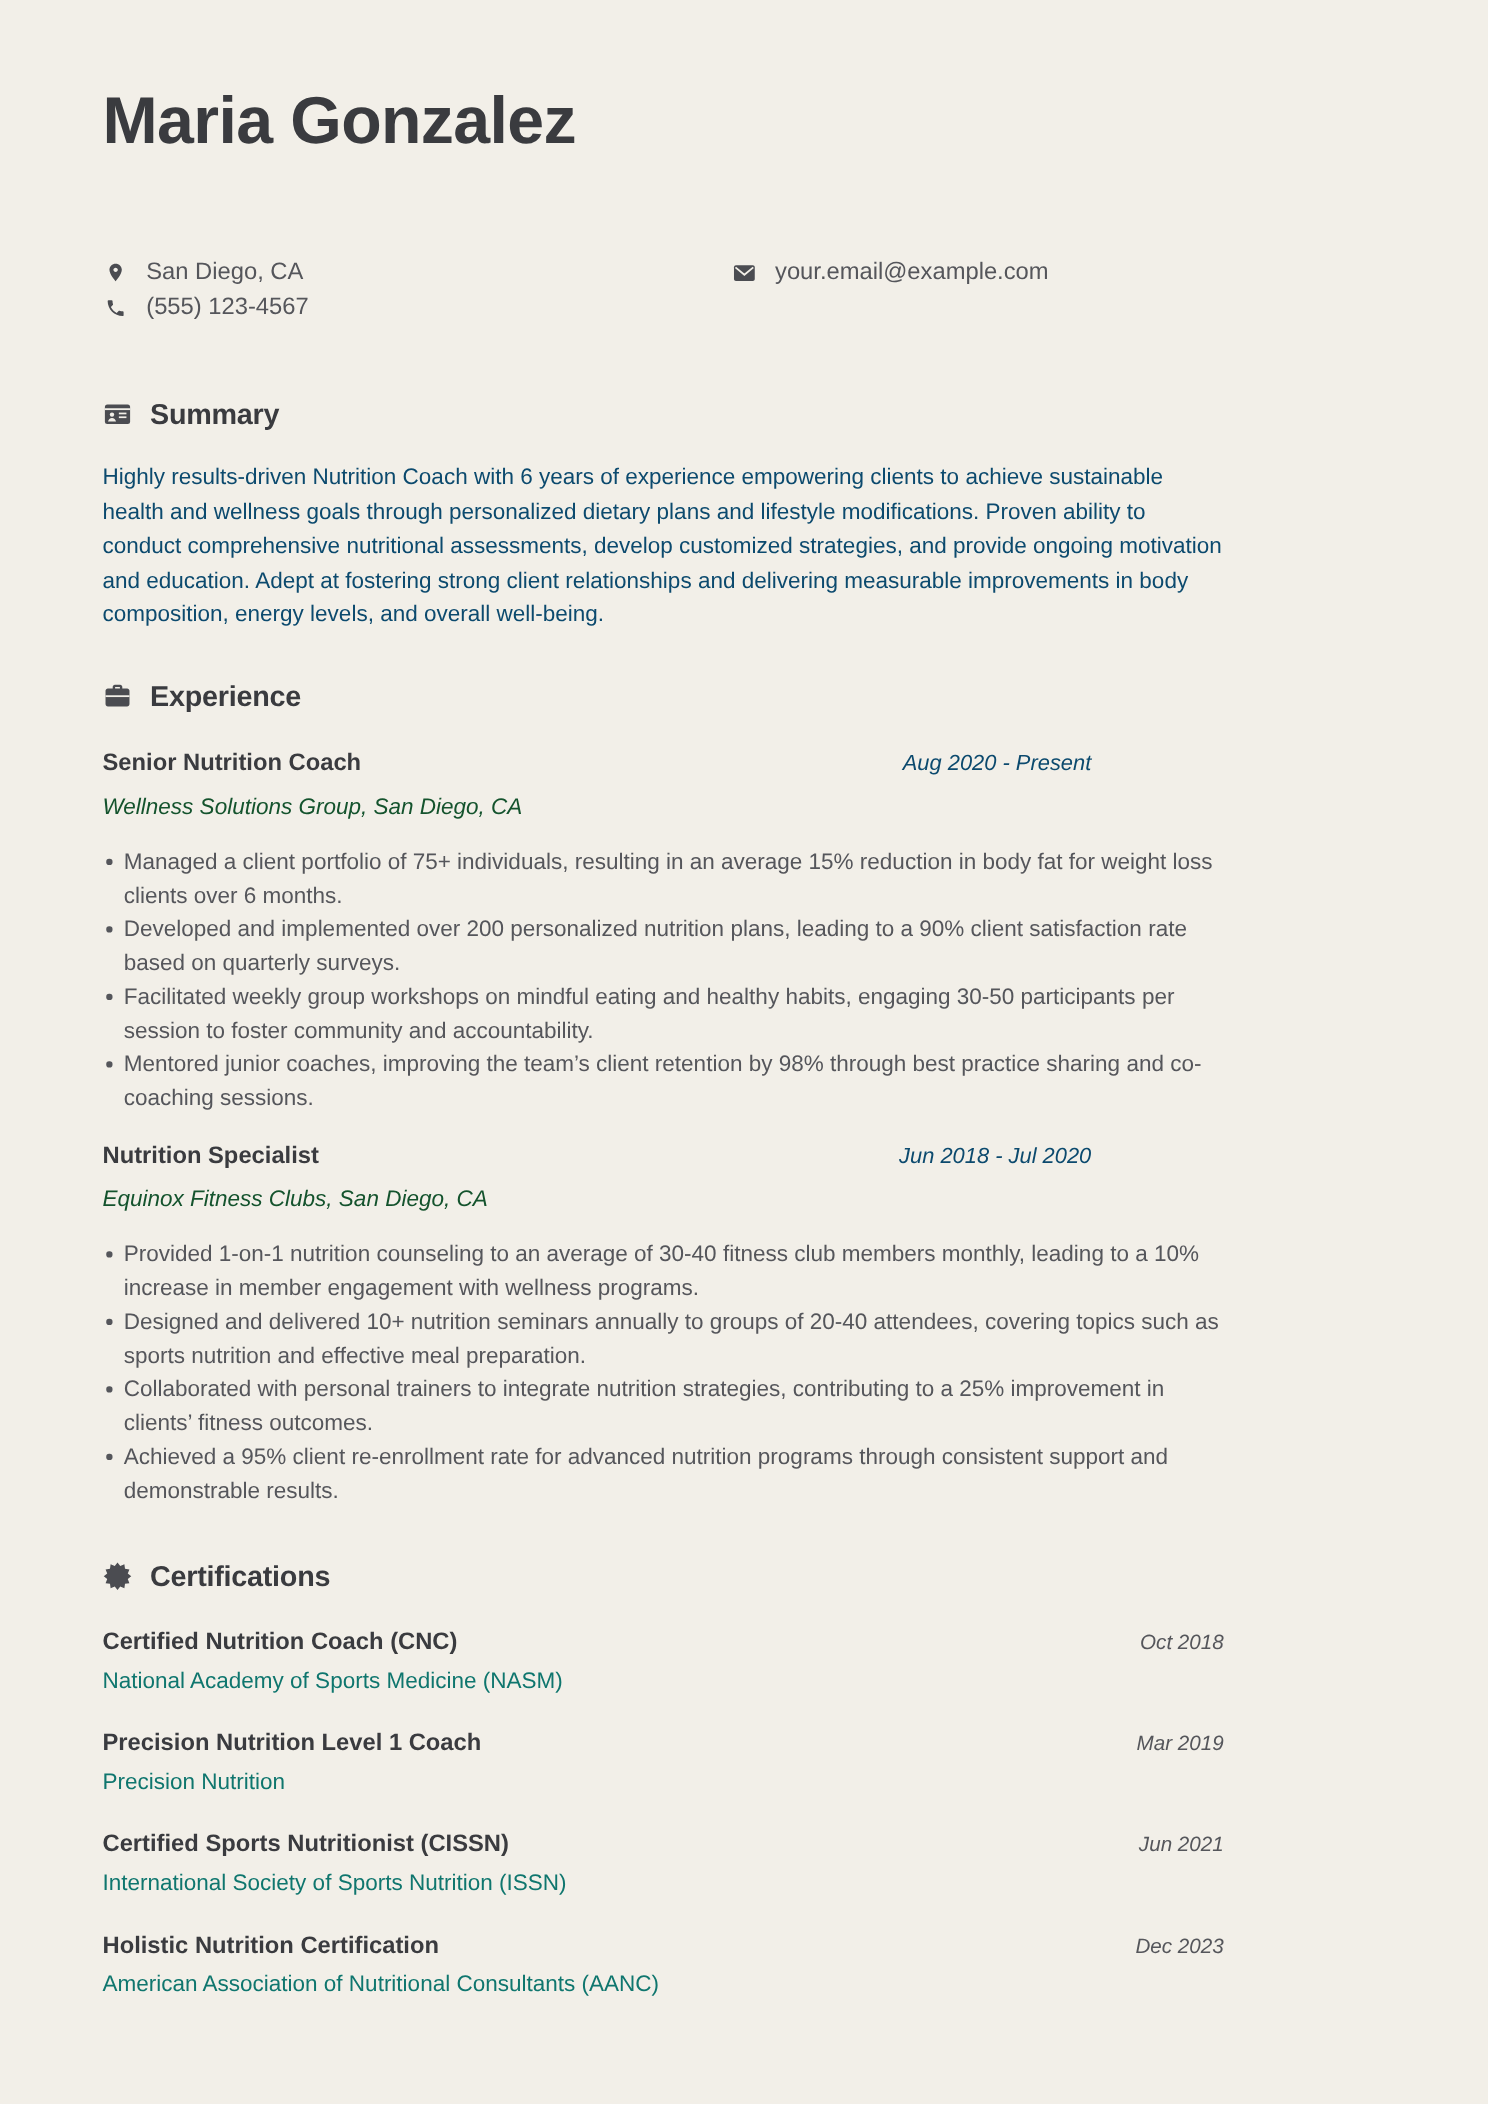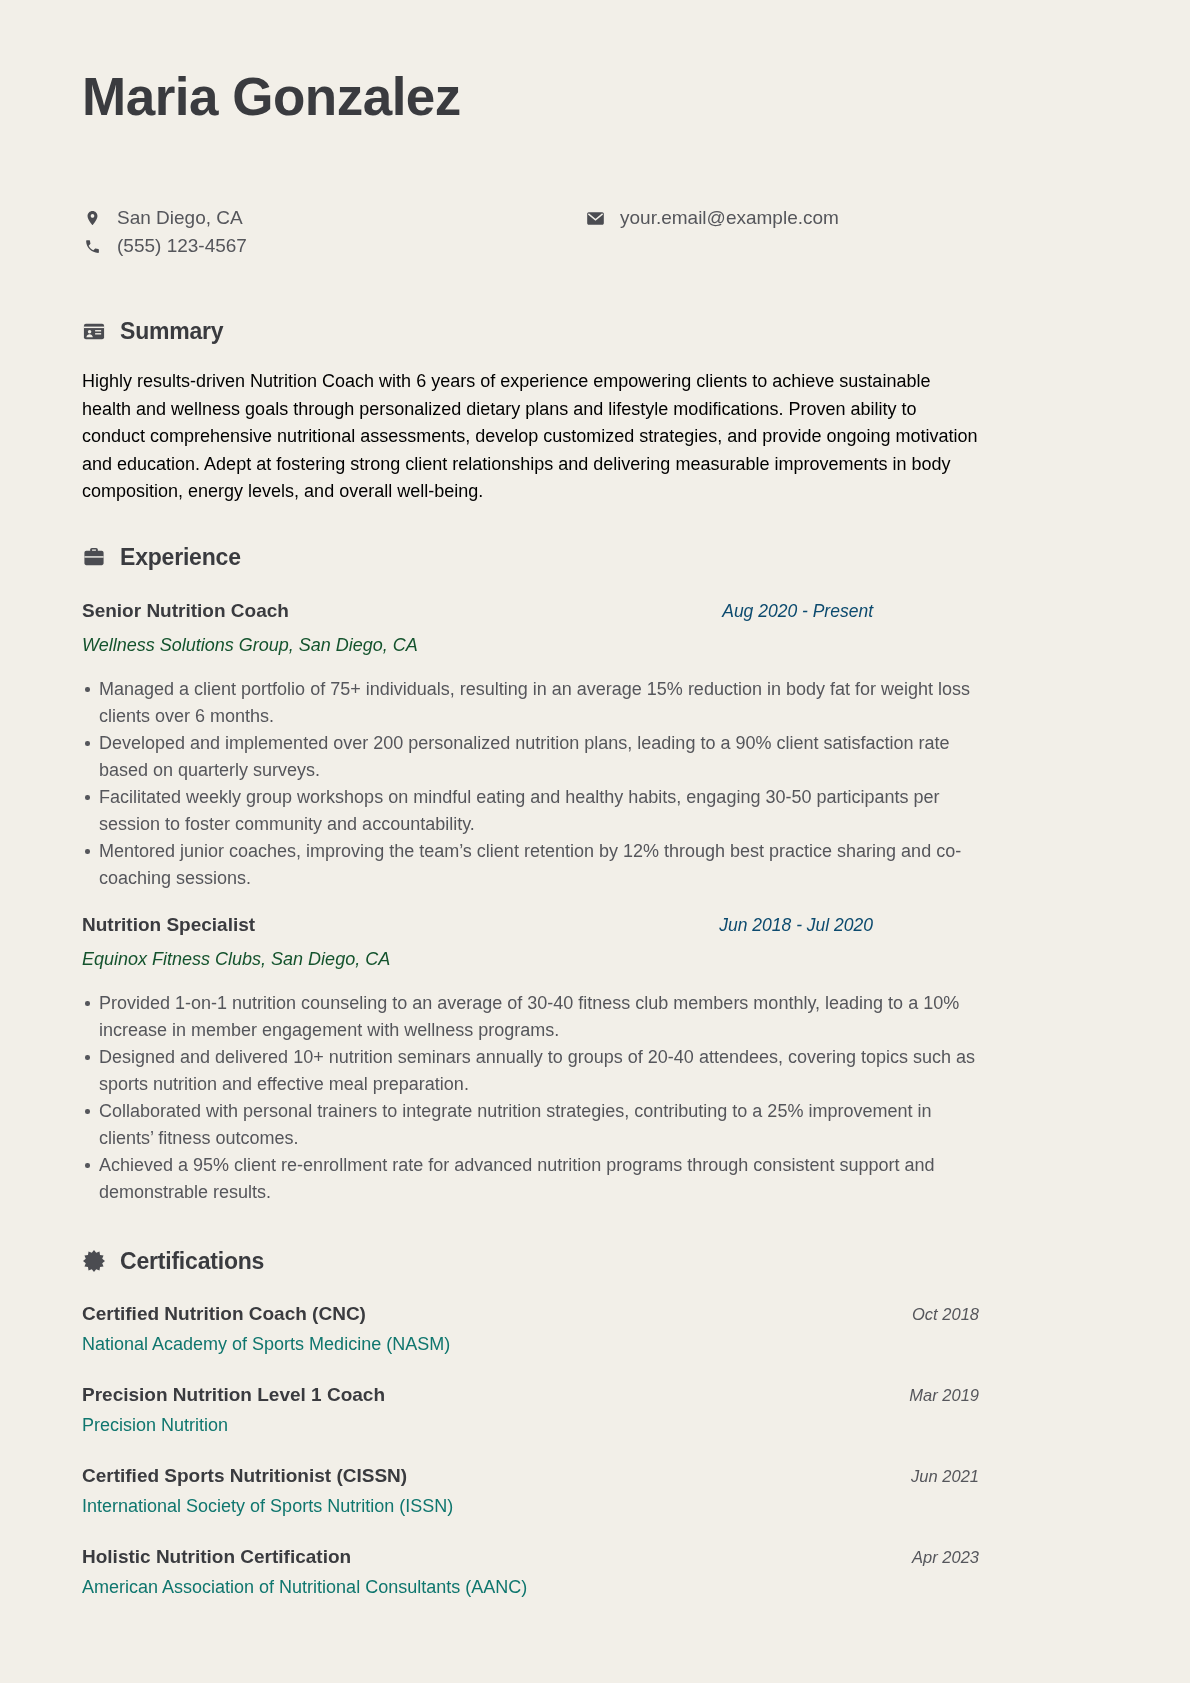--- a/index.html
+++ b/index.html
@@ -57,21 +57,21 @@
     line-height: 30px;
     font-weight: 700;
     letter-spacing: -0.2px;
   }
   .sicon { display: flex; width: 24px; flex: 0 0 24px; justify-content: center; }
   .section-summary { margin-top: 56px; }
   .summary-text {
     margin: 22px 0 0 0;
     font-size: 18px;
     line-height: 27.5px;
-    color: #000000;
+    color: #0c4a6e;
     hyphens: auto;
     -webkit-hyphens: auto;
   }
   .section-experience { margin-top: 36px; }
   .job { margin-top: 26px; }
   .job + .job { margin-top: 20px; }
   .job-head {
     display: flex;
     justify-content: space-between;
     align-items: baseline;
@@ -216,21 +216,21 @@
     <div class="job">
       <div class="job-head">
         <h3 class="job-title">Senior Nutrition Coach</h3>
         <span class="job-date">Aug 2020 - Present</span>
       </div>
       <div class="job-company">Wellness Solutions Group, San Diego, CA</div>
       <ul class="bullets">
         <li>Managed a client portfolio of 75+ individuals, resulting in an average 15% reduction in body fat for weight loss clients over 6 months.</li>
         <li>Developed and implemented over 200 personalized nutrition plans, leading to a 90% client satisfaction rate based on quarterly surveys.</li>
         <li>Facilitated weekly group workshops on mindful eating and healthy habits, engaging 30-50 participants per session to foster community and accountability.</li>
-        <li>Mentored junior coaches, improving the team’s client retention by 12% through best practice sharing and co-coaching sessions.</li>
+        <li>Mentored junior coaches, improving the team’s client retention by 98% through best practice sharing and co-coaching sessions.</li>
       </ul>
     </div>
 
     <div class="job">
       <div class="job-head">
         <h3 class="job-title">Nutrition Specialist</h3>
         <span class="job-date">Jun 2018 - Jul 2020</span>
       </div>
       <div class="job-company">Equinox Fitness Clubs, San Diego, CA</div>
       <ul class="bullets">
@@ -272,19 +272,19 @@
       <div class="cert-head">
         <h3 class="cert-name">Certified Sports Nutritionist (CISSN)</h3>
         <span class="cert-date">Jun 2021</span>
       </div>
       <div class="cert-issuer">International Society of Sports Nutrition (ISSN)</div>
     </div>
 
     <div class="cert">
       <div class="cert-head">
         <h3 class="cert-name">Holistic Nutrition Certification</h3>
-        <span class="cert-date">Apr 2023</span>
+        <span class="cert-date">Dec 2023</span>
       </div>
       <div class="cert-issuer">American Association of Nutritional Consultants (AANC)</div>
     </div>
   </div>
 
 </div>
 
 </body></html>

